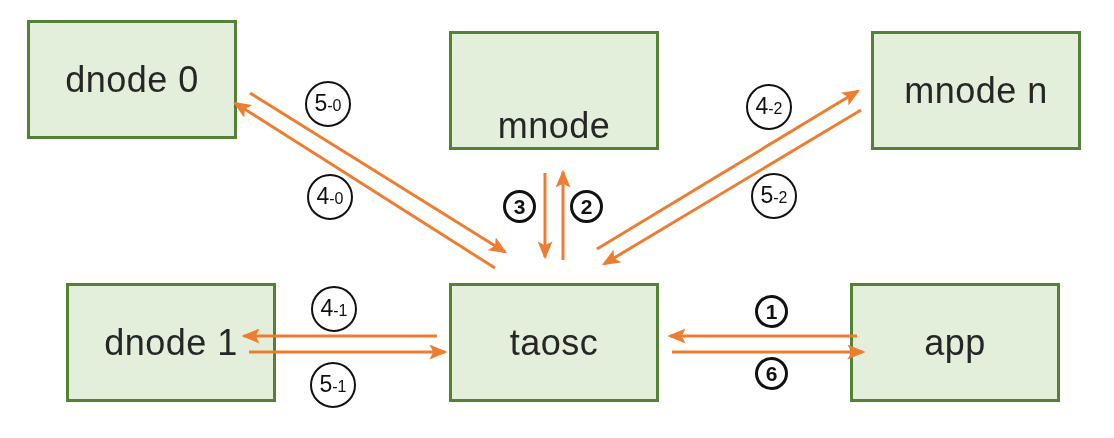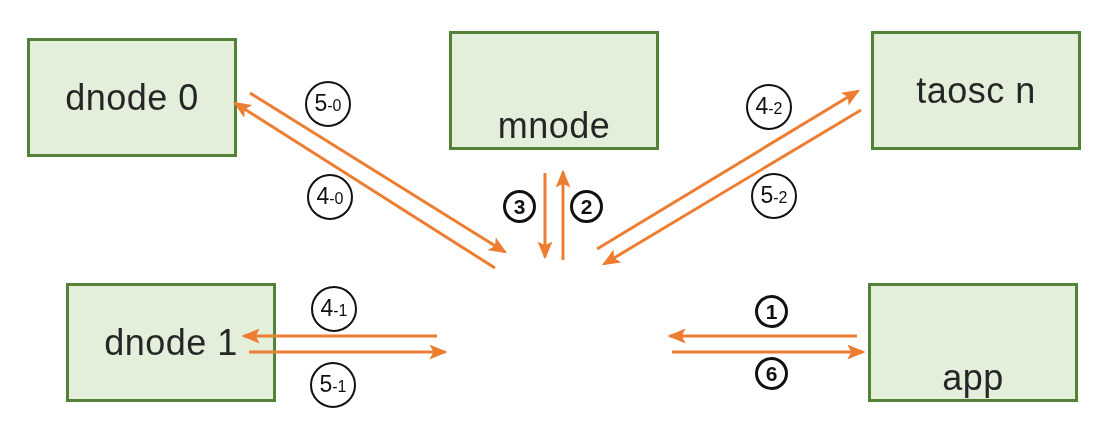--- a/index.html
+++ b/index.html
@@ -14,26 +14,26 @@
     position:absolute;
     width:210px;height:119px;
     background:#e3efda;
     border:3px solid #538135;
     box-sizing:border-box;
     display:flex;align-items:center;justify-content:center;
     font-size:36px;color:#262626;
     z-index:2;
     letter-spacing:0.5px;
   }
-  #node-dnode0{left:27px;top:38px;}
+  #node-dnode0{left:27px;top:20px;}
   #node-mnode {left:449px;top:31px;align-items:flex-end;}
   #node-dnoden{left:871px;top:31px;}
   #node-dnode1{left:27px;top:283px;margin-left:39px;}
   #node-taosc {left:449px;top:283px;}
-  #node-app   {left:868px;top:283px;align-items:flex-end;}
+  #node-app   {left:850px;top:283px;}
 
   svg.arrows{position:absolute;left:0;top:0;z-index:3;pointer-events:none;}
   svg.arrows line{stroke:#ed7d31;stroke-width:3;}
 
   .plabel{
     position:absolute;z-index:4;
     width:46px;height:46px;
     border:2.5px solid #111111;border-radius:50%;
     background:#ffffff;
     box-sizing:border-box;
@@ -93,24 +93,27 @@
     <line x1="672" y1="352" x2="863" y2="352" marker-end="url(#ah)"></line>
   </svg>
 
   <div class="node" id="node-dnode0">
     <span>dnode 0</span>
   </div>
   <div class="node" id="node-mnode">
     <span>mnode</span>
   </div>
   <div class="node" id="node-dnoden">
-    <span>taosc n</span>
+    <span>mnode n</span>
   </div>
   <div class="node" id="node-dnode1">
     <span>dnode 1</span>
+  </div>
+  <div class="node" id="node-taosc">
+    <span>taosc</span>
   </div>
   <div class="node" id="node-app">
     <span>app</span>
   </div>
 
   <div class="plabel" id="label-5-0">
     <span class="main">5</span>
       <span class="suffix">-0</span>
   </div>
   <div class="plabel" id="label-4-0">

